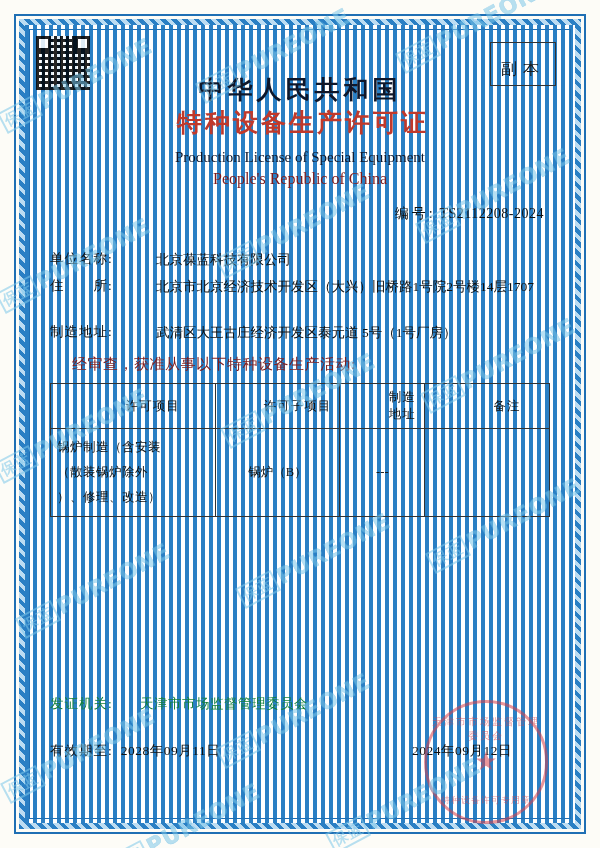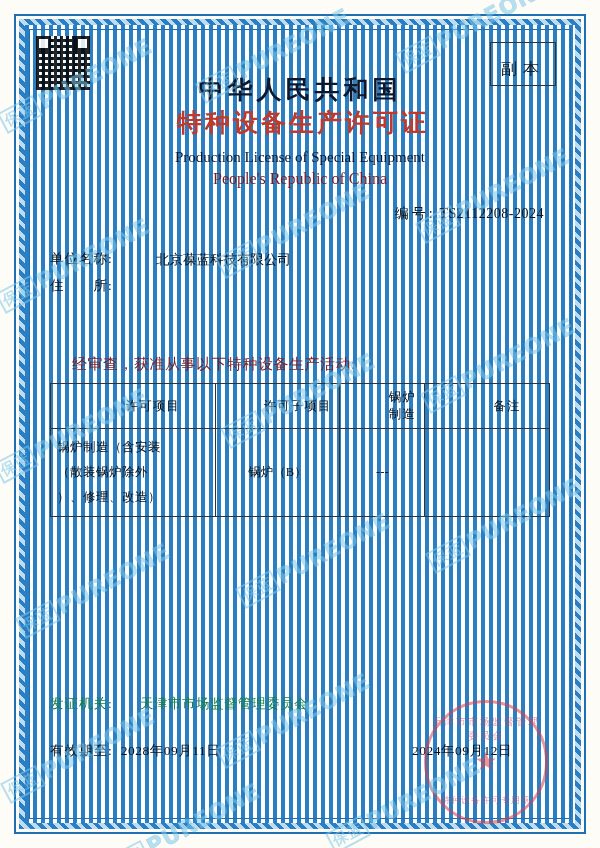--- a/index.html
+++ b/index.html
@@ -349,38 +349,43 @@
     <span class="value">TS2112208-2024</span>
   </div>
 
   <div class="field" id="row-company">
     <span class="flabel">单位名称:</span>
     <span class="fvalue">北京葆蓝科技有限公司</span>
   </div>
 
   <div class="field" id="row-address">
     <span class="flabel">住　　所:</span>
-  </div>
-
+    <span class="fvalue">北京市北京经济技术开发区（大兴）旧桥路1号院2号楼14层1707</span>
+  </div>
+
+  <div class="field" id="row-factory">
+    <span class="flabel">制造地址:</span>
+    <span class="fvalue">武清区大王古庄经济开发区泰元道 5号（1号厂房）</span>
+  </div>
 
   <div class="paragraph">经审查，获准从事以下特种设备生产活动:</div>
 
   <div class="table-wrap">
     <table class="perm">
       <colgroup>
         <col class="c1">
           <col class="c2">
           <col class="c3">
           <col class="c4">
       </colgroup>
       <thead>
         <tr>
           <th>许可项目</th>
           <th>许可子项目</th>
-          <th>锅炉制造</th>
+          <th>制造地址</th>
           <th>备注</th>
         </tr>
       </thead>
       <tbody>
         <tr>
           <td class="item tall" style="white-space: pre-line;">锅炉制造（含安装
 （散装锅炉除外
 ）、修理、改造）</td>
           <td class="tall">锅炉（B）</td>
           <td class="tall">---</td>

